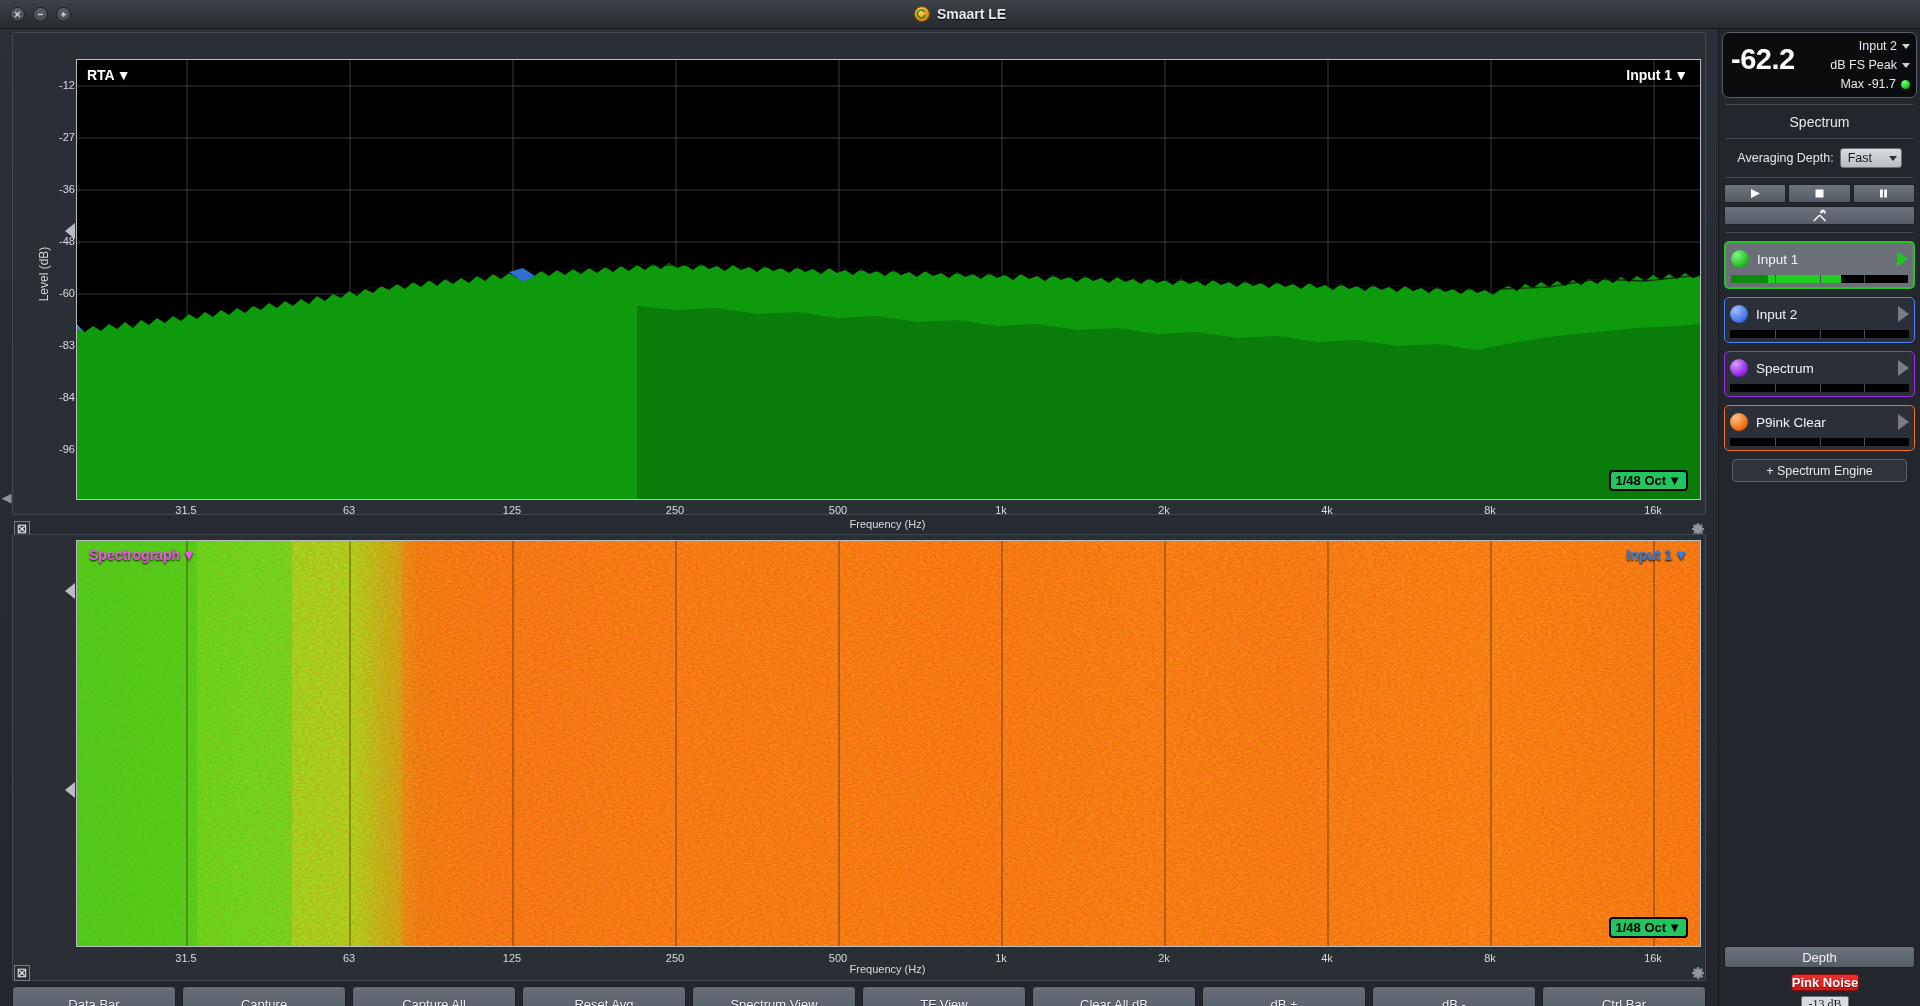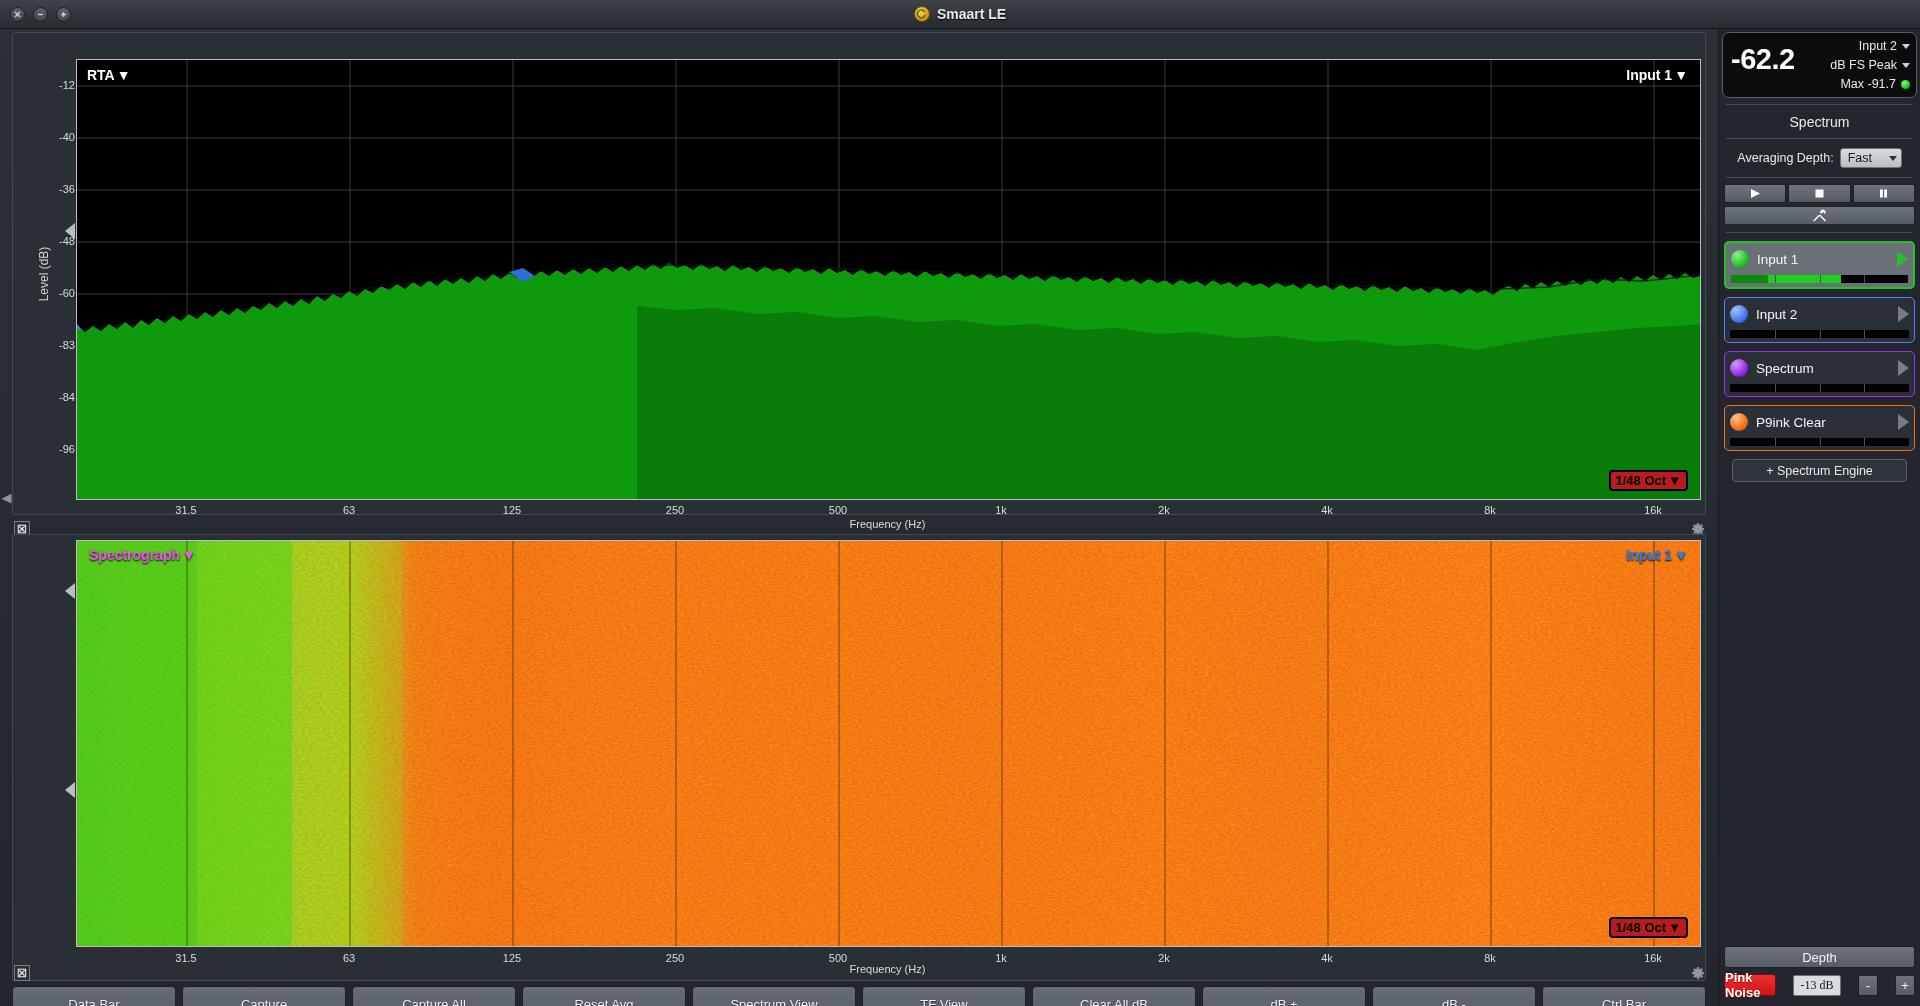--- a/index.html
+++ b/index.html
@@ -74,21 +74,21 @@
 
   .corner-box { position: absolute; width: 16px; height: 16px;
                 background: #2a2e35; border: 1px solid #787e86;
                 display: flex; align-items: center; justify-content: center;
                 color: #e3e6ea; font-size: 11px; font-weight: bold; line-height: 1; }
   .gear { position: absolute; width: 16px; height: 16px; color: #9aa0a8; }
   .gear svg { display:block; }
 
   .plot-tag { position: absolute; font-size: 14px; font-weight: bold;
               text-shadow: 0 1px 2px #000; display: flex; align-items: center; gap: 2px; }
-  .oct-badge { position: absolute; background: #b91c1c; color: #000;
+  .oct-badge { position: absolute; background: #22c55e; color: #000;
                border: 2px solid #000; border-radius: 4px;
                font-size: 13px; font-weight: bold; padding: 1px 5px;
                display: flex; align-items: center; gap: 2px; }
   .vhandle { position: absolute; width: 0; height: 0;
              border-top: 8px solid transparent; border-bottom: 8px solid transparent;
              border-right: 10px solid #b9bec4; }
 
   
   .toolbar { position: absolute; left: 12px; top: 957px; width: 1694px; height: 36px;
              display: flex; gap: 6px; }
@@ -146,22 +146,22 @@
 
   .add-engine { margin: 4px 10px; height: 23px;
                 background: #2f343b; border: 1px solid #5a6068; border-radius: 4px;
                 color: #e6e9ed; font-size: 12.5px;
                 display: flex; align-items: center; justify-content: center; }
 
   .view-btn { position: absolute; left: 5px; right: 5px; bottom: 38px; height: 22px;
               background: linear-gradient(#6d737c,#565c64); border: 1px solid #1d2025;
               border-radius: 3px; color: #f0f2f4; font-size: 13px;
               display: flex; align-items: center; justify-content: center; }
-  .noise-row { position: absolute; left: 5px; right: 5px; bottom: 10px; height: 22px;
-               display: flex; align-items: center; gap: 17px; }
+  .noise-row { position: absolute; left: 16px; right: 5px; bottom: 10px; height: 22px;
+               display: flex; align-items: center; gap: 5px; flex-direction: column; }
   .noise-btn { flex: 1; height: 22px; background: linear-gradient(#ef3030,#cf1515);
                border: 1px solid #7d0d0d; border-radius: 3px;
                color: #fff; font-size: 13px; font-weight: bold;
                display: flex; align-items: center; justify-content: center;
                text-shadow: 0 1px 1px #6d0a0a; }
   .db-field { width: 48px; height: 21px; background: #d8dcdf; border: 1px solid #6c727a;
               border-radius: 2px; color: #14171b; font-size: 12px;
               display: flex; align-items: center; justify-content: center; font-family: Liberation Serif, serif; }
   .mini-btn { width: 20px; height: 21px; background: linear-gradient(#6d737c,#565c64);
               border: 1px solid #1d2025; border-radius: 2px;
@@ -206,21 +206,21 @@
     <div class="strip-arrow">◀</div>
 
     <div class="left-col">
 
       <div class="panel panel-rta">
 
         <div class="yaxis-title">Level (dB)</div>
 
         <div class="ylabels">
           <span style="top:52px;">-12</span>
-          <span style="top:104px;">-40</span>
+          <span style="top:104px;">-27</span>
           <span style="top:156px;">-36</span>
           <span style="top:208px;">-48</span>
           <span style="top:260px;">-60</span>
           <span style="top:312px;">-83</span>
           <span style="top:364px;">-84</span>
           <span style="top:416px;">-96</span>
         </div>
 
         <div class="vhandle" style="left:52px; top:190px;"></div>
 

